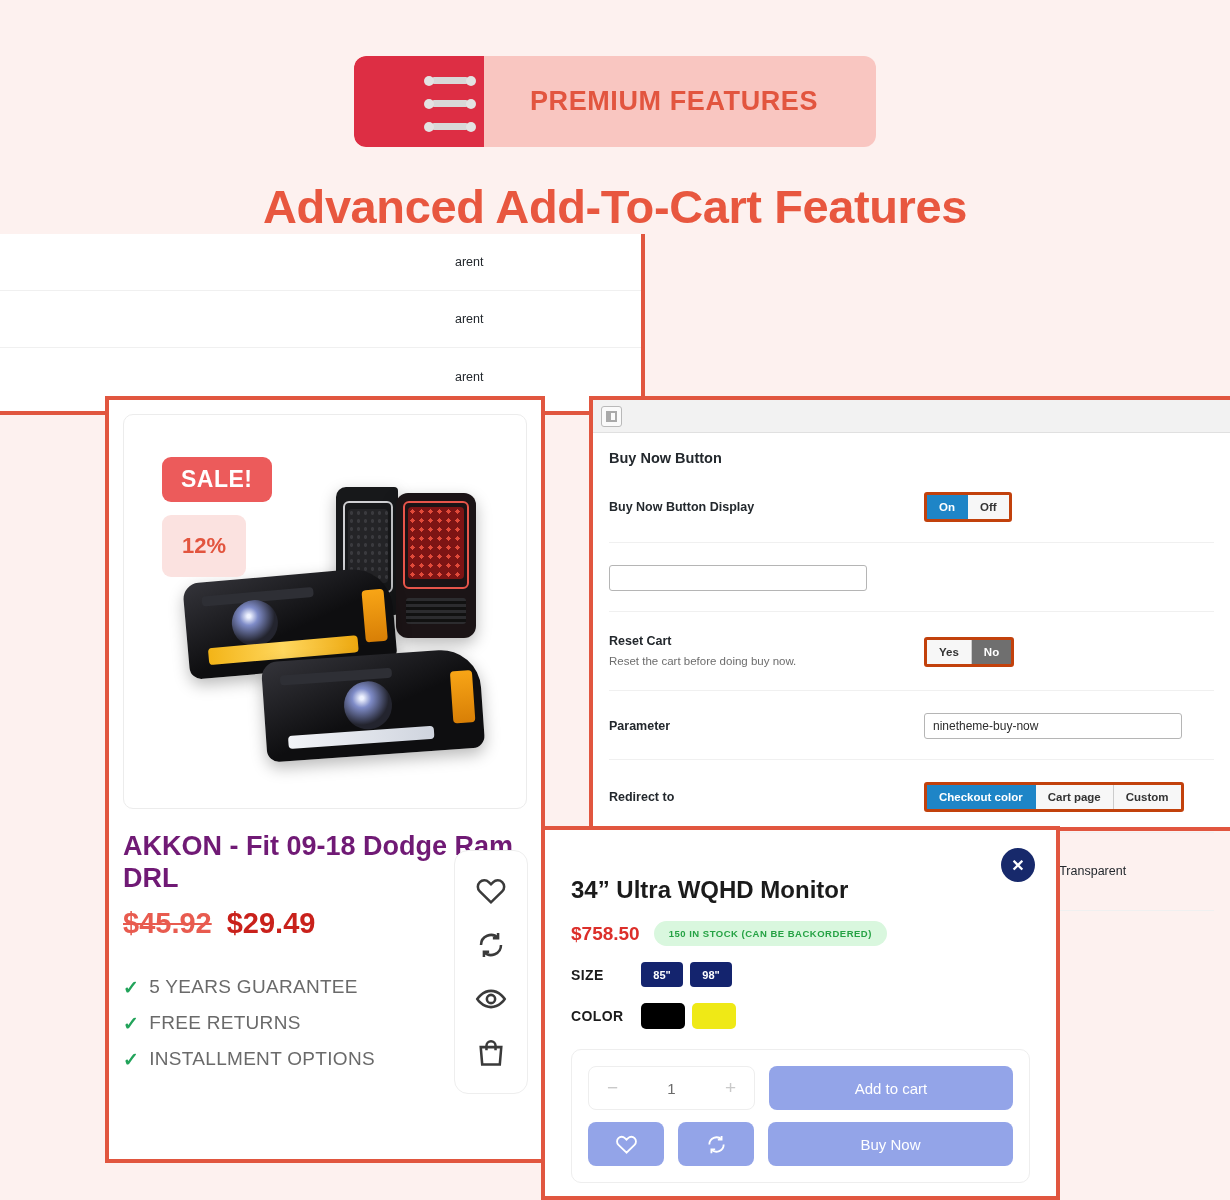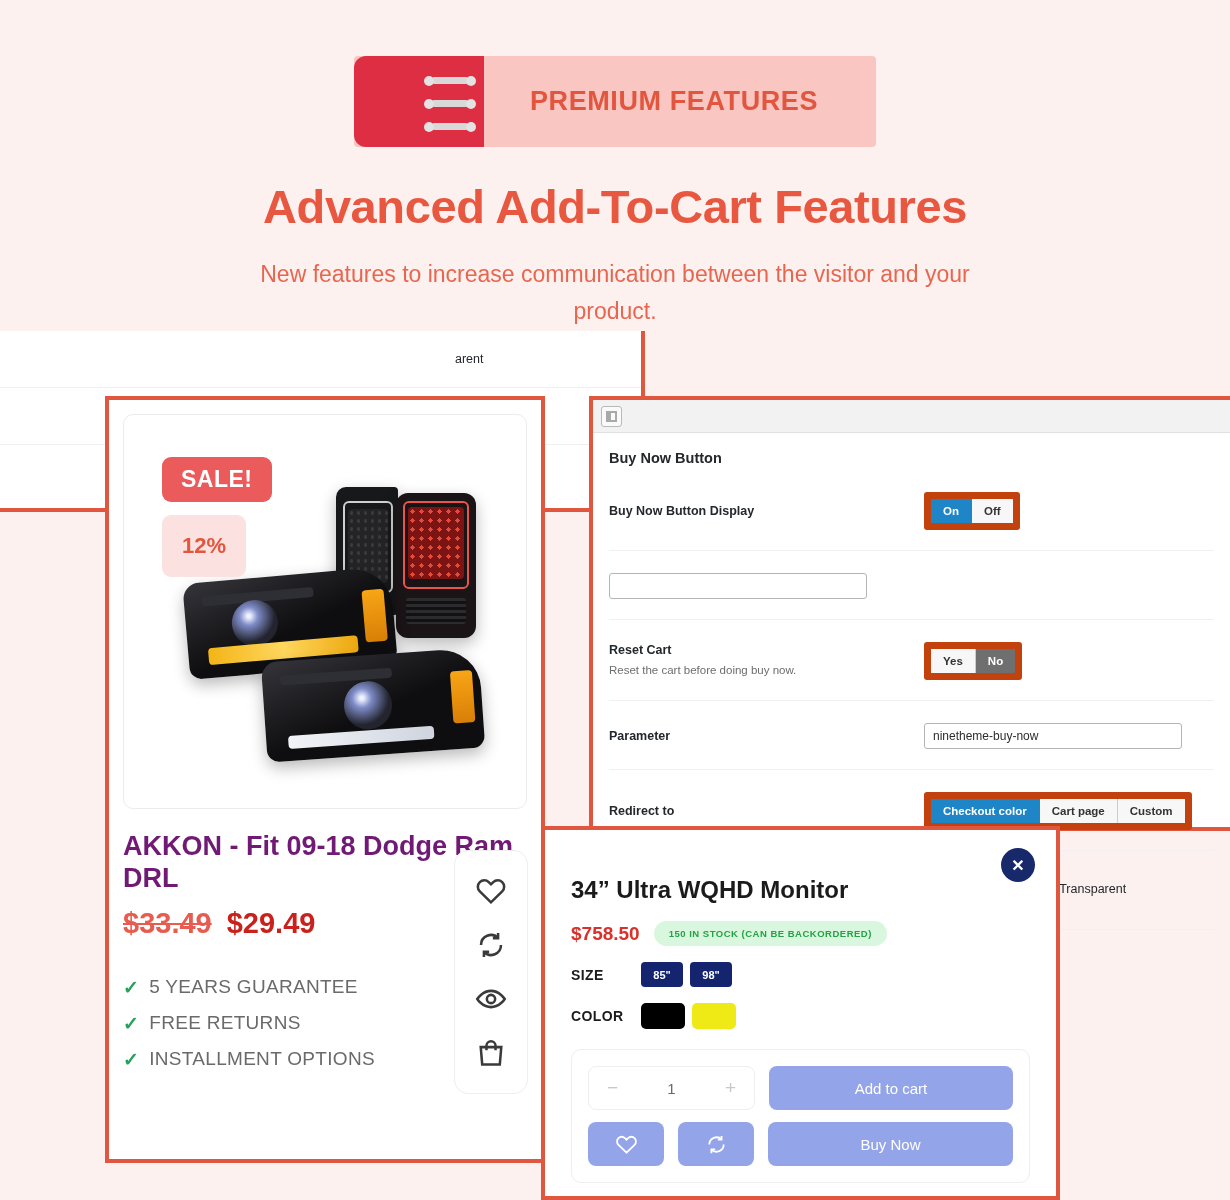--- a/index.html
+++ b/index.html
@@ -8,21 +8,21 @@
     background: #fdf1ef;
     font-family: "Liberation Sans", sans-serif;
     overflow: hidden;
   }
   .page { position: relative; width: 1230px; height: 1200px; }
 
   
   .hero { padding-top: 56px; text-align: center; }
   .badge {
     display: inline-flex; align-items: stretch;
-    height: 91px; border-radius: 4px; overflow: hidden;
+    height: 91px; border-radius: 12px; overflow: hidden;
     background: #f9c6c1;
   }
   .badge-left {
     width: 130px; background: #dd2e44; position: relative; border-radius: 12px 0 0 12px;
   }
   .badge-rings { position: absolute; left: 70px; top: 0; width: 90px; height: 100%; }
   .ring { position: absolute; left: 0; width: 52px; height: 9px; }
   .ring .bar { position: absolute; left: 7px; top: 1px; width: 38px; height: 7px; background: #d8d8d8; border-radius: 4px; }
   .ring .dot { position: absolute; top: 0; width: 10px; height: 10px; border-radius: 50%; background: #e3e3e3; }
   .ring .dot.l { left: 0; } .ring .dot.r { left: 42px; }
@@ -106,21 +106,21 @@
   .tb-btn { width: 21px; height: 21px; border: 1px solid #b9b9b9; border-radius: 3px; background: #fafafa; display: flex; align-items: center; justify-content: center; }
   .tb-btn i { display: block; width: 11px; height: 11px; border: 2px solid #a9a9a9; border-left-width: 5px; }
   .admin-body { padding: 0 16px; }
   .admin-h2 { font-size: 14.5px; font-weight: 700; color: #23282d; padding: 17px 0 0 0; }
   .row { display: flex; align-items: center; padding: 22px 0 20px 0; border-bottom: 1px solid #f0f0f0; }
   .row.first { padding-top: 26px; }
   .row-label { width: 315px; padding-right: 14px; }
   .row-label .lab { font-size: 12.5px; font-weight: 700; color: #23282d; }
   .row-label .desc { font-size: 11.5px; color: #6d6d6d; margin-top: 5px; line-height: 1.45; }
   .row-ctl { flex: 1; }
-  .btn-group { display: inline-flex; border: 7px solid #c2410c; border-radius: 3px; overflow: hidden; }
+  .btn-group { display: inline-flex; border: 3px solid #c2410c; border-radius: 3px; overflow: hidden; }
   .btn-group span { font-size: 11.5px; font-weight: 700; padding: 6px 12px; background: #f7f7f7; color: #333; border-right: 1px solid #ccc; }
   .btn-group span:last-child { border-right: 0; }
   .btn-group span.on-blue { background: #1e85c7; color: #fff; border-right-color: #1e85c7; }
   .btn-group span.on-gray { background: #6f6f6f; color: #fff; }
   .txt-input { width: 258px; height: 26px; border: 1px solid #b5b5b5; border-radius: 3px; font-size: 12px; padding: 0 8px; color: #2d2d2d; background: #fff; display: flex; align-items: center; }
   .color-widget { display: inline-flex; align-items: center; }
   .color-pick { display: inline-flex; border: 1px solid #9fc6e8; border-radius: 3px; overflow: hidden; }
   .color-pick .sw { width: 26px; background: #f3f3f3; border-right: 1px solid #cdd9e4; }
   .color-pick .lbl { font-size: 10.5px; color: #5a5a5a; padding: 6px 9px; background: #fcfcfc; }
   .chk-transparent { display: inline-flex; align-items: center; gap: 5px; margin-left: 14px; font-size: 12.5px; color: #23282d; }
@@ -178,21 +178,20 @@
           <div class="ring r3">
               <div class="bar"></div>
               <div class="dot l"></div>
               <div class="dot r"></div>
             </div>
         </div>
       </div>
       <div class="badge-text">PREMIUM FEATURES</div>
     </div>
     <h1 class="headline">Advanced Add-To-Cart Features</h1>
-    <p class="subhead">New features to increase communication between the visitor and your product.</p>
   </div>
 
   <div class="frame" id="admin-frame">
     <div class="admin-toolbar">
       <div class="tb-btn">
           <i></i>
         </div>
     </div>
     <div class="admin-body">
       <div class="admin-h2">Buy Now Button</div>
@@ -302,21 +301,21 @@
               <div class="drl"></div>
               <div class="amber2"></div>
           </div>
         </div>
         <div class="tag-sale">SALE!</div>
         <div class="tag-pct">12%</div>
       </div>
 
       <div class="prod-title">AKKON - Fit 09-18 Dodge Ram DRL</div>
       <div class="prod-prices">
-        <span class="price-old">$33.49</span><span class="price-new">$29.49</span>
+        <span class="price-old">$45.92</span><span class="price-new">$29.49</span>
       </div>
 
       <div class="features">
         <div class="feat">
           <span class="chk">✓</span>
           <span>5 YEARS GUARANTEE</span>
         </div>
         <div class="feat">
           <span class="chk">✓</span>
           <span>FREE RETURNS</span>

